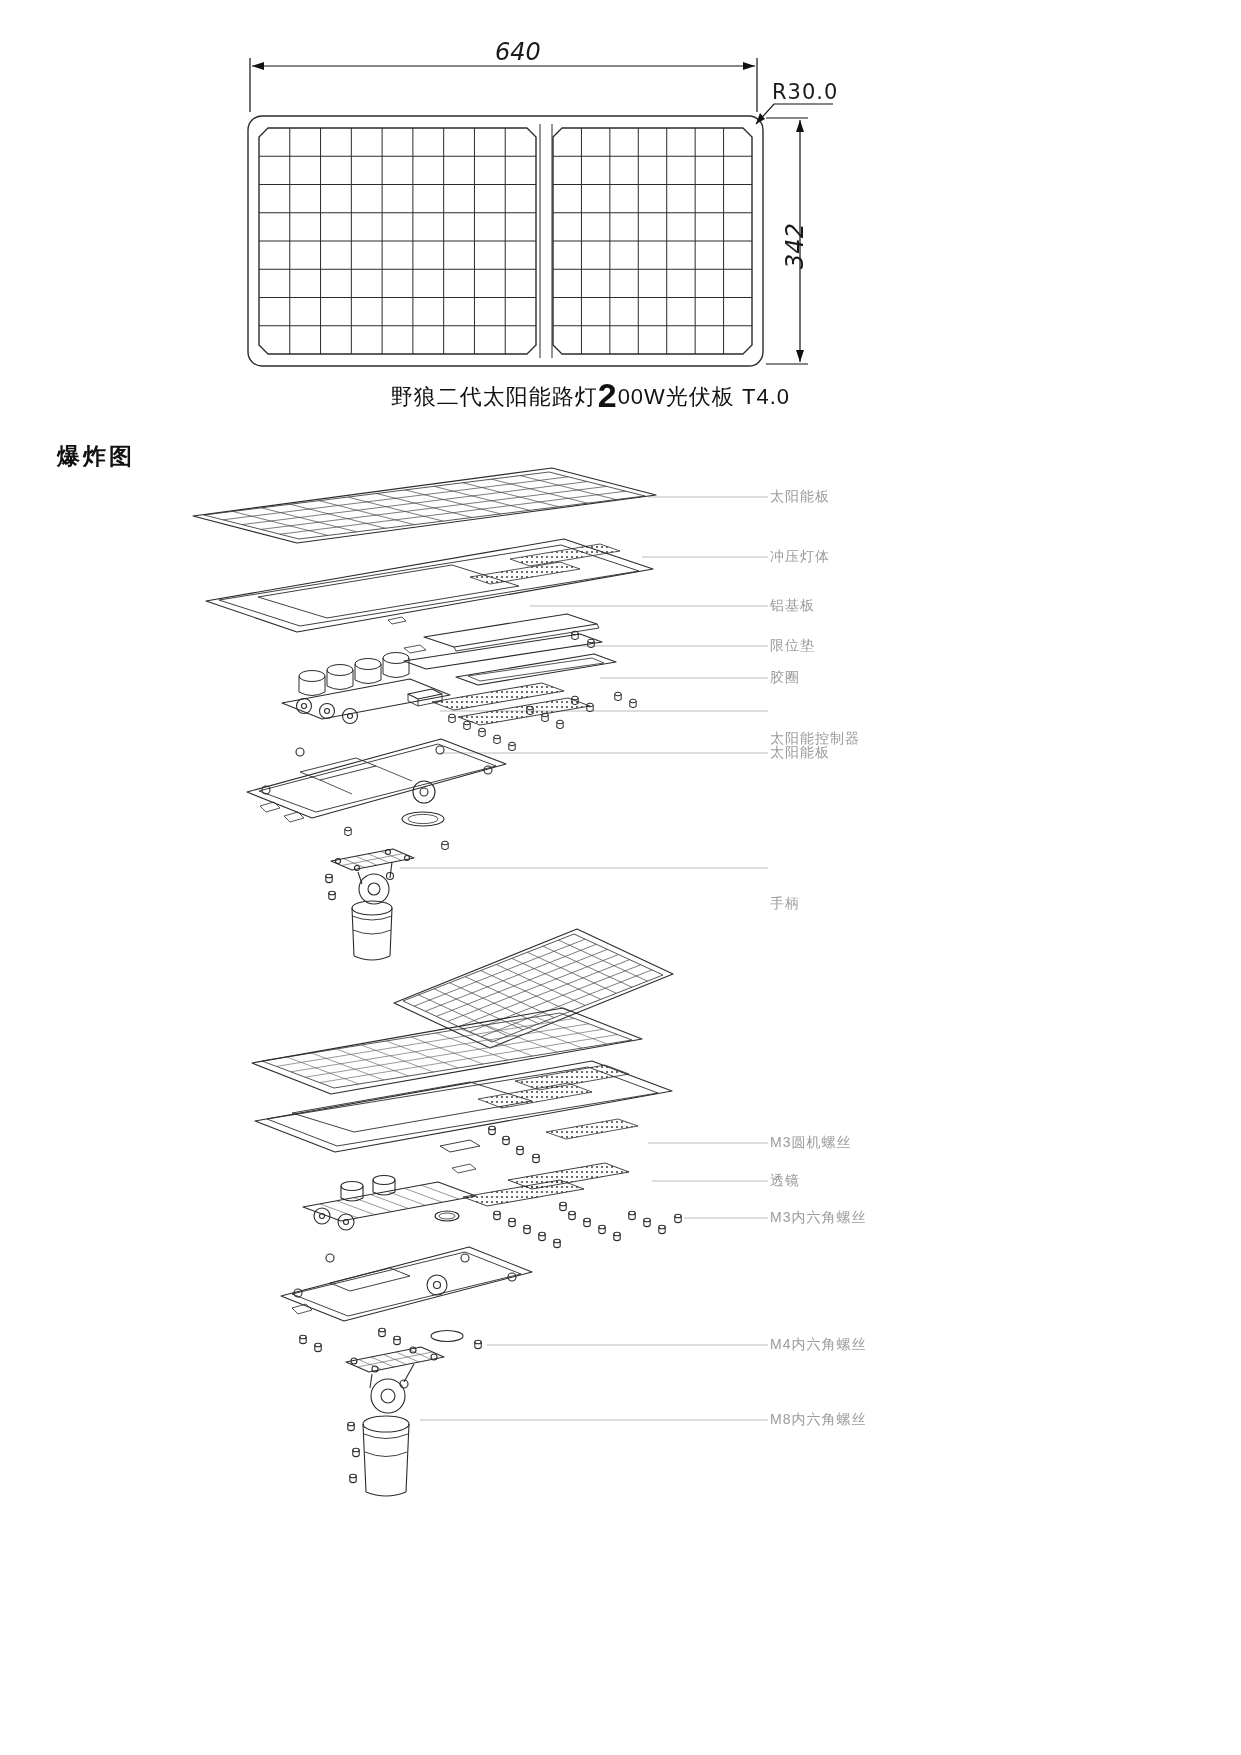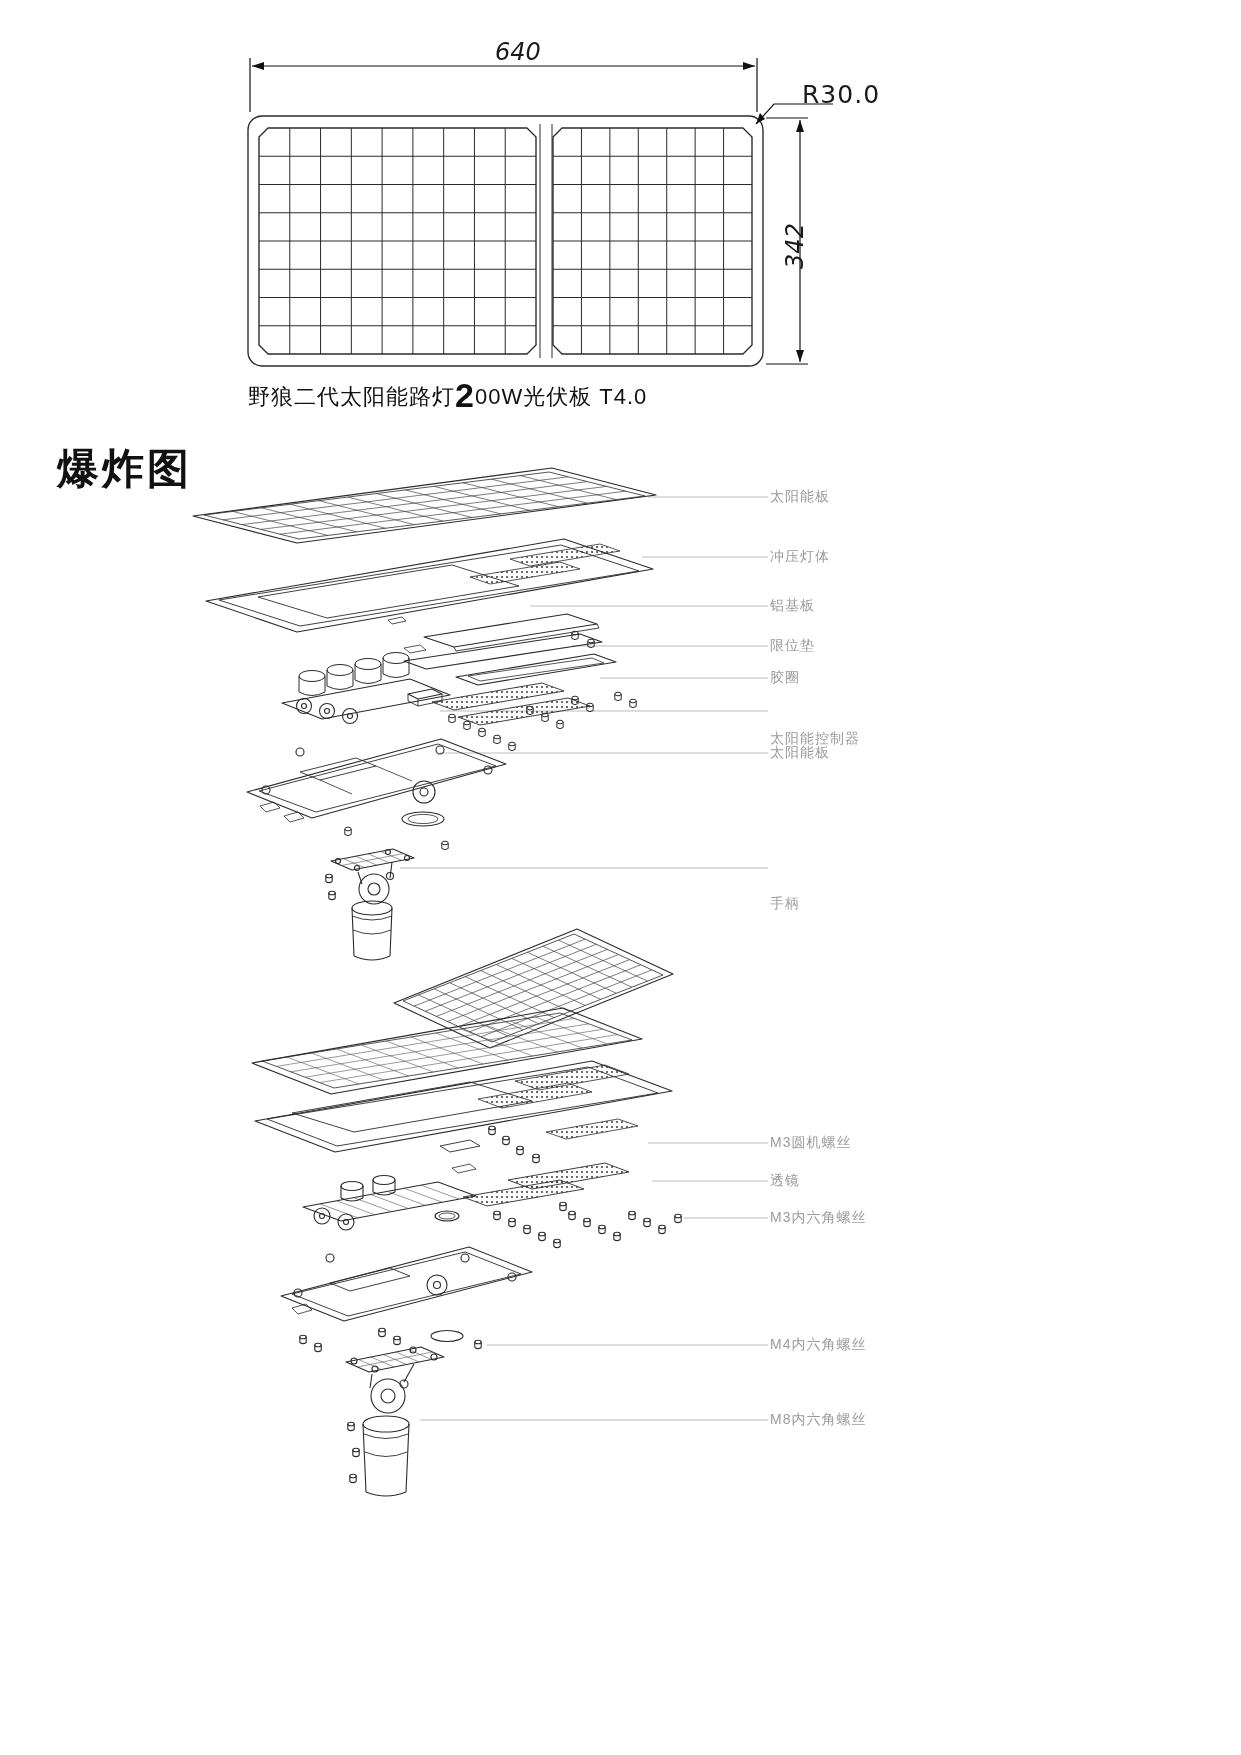--- a/index.html
+++ b/index.html
@@ -4,26 +4,26 @@
 <style>
   html,body{margin:0;padding:0;background:#fff;}
   .page{position:relative;width:1241px;height:1755px;background:#ffffff;
         font-family:"Liberation Sans",sans-serif;overflow:hidden;}
   svg.art{position:absolute;left:0;top:0;}
   .dim{position:absolute;color:#1a1a1a;font-family:"DejaVu Sans",sans-serif;
        font-style:italic;font-size:24px;}
   .dim-width{left:495px;top:38px;width:70px;text-align:left;}
   .dim-height{left:760px;top:233px;width:70px;height:26px;line-height:26px;
        text-align:center;transform:rotate(-90deg);}
-  .dim-radius{left:772px;top:80px;font-style:normal;font-size:25px;letter-spacing:1px;margin-left:30px;}
-  .caption{position:absolute;left:248px;top:376px;width:542px;text-align:left;
+  .dim-radius{left:772px;top:80px;font-style:normal;font-size:21px;letter-spacing:1px;}
+  .caption{position:absolute;left:248px;top:376px;width:542px;text-align:right;
        color:#111;font-size:22px;letter-spacing:1px;}
   .cap-big{font-size:34px;font-weight:bold;vertical-align:-3px;}
   .exploded-title{position:absolute;left:57px;top:441px;color:#111;
-       font-size:42px;font-weight:bold;letter-spacing:3px;}
+       font-size:23px;font-weight:bold;letter-spacing:3px;}
   .part-label{position:absolute;left:770px;color:#9b9b9b;font-size:14px;
        white-space:nowrap;transform:translateY(-50%);letter-spacing:1px;}
 </style>
 </head>
 <body>
 
 <div class="page">
 
 <svg id="art" class="art" width="1241" height="1755" viewBox="0 0 1241 1755">
   <defs>

